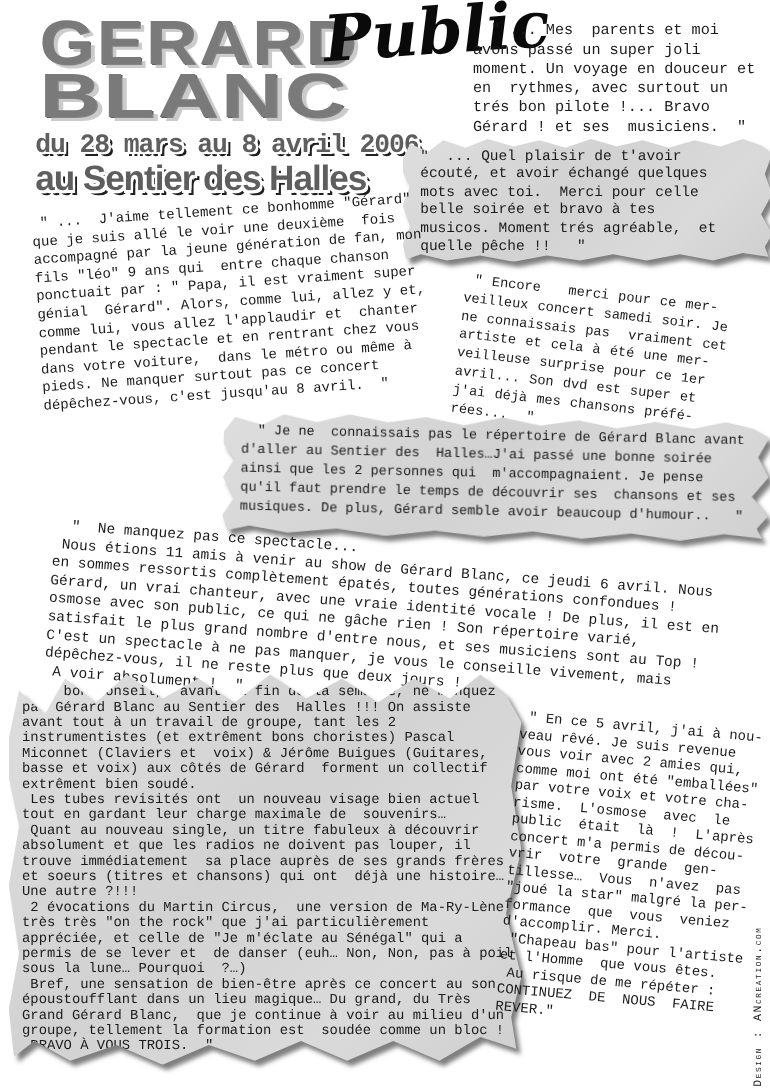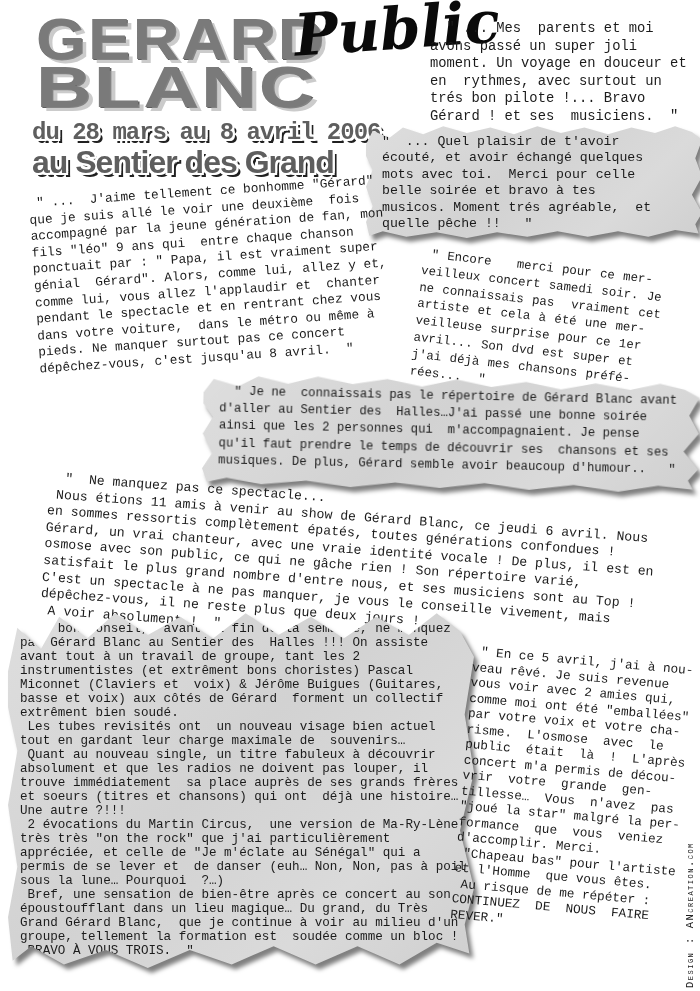--- a/index.html
+++ b/index.html
@@ -73,21 +73,21 @@
 </style>
 </head>
 <body>
 
 <div id="page">
 
   <div class="title-line t1">GERARD</div>
   <div class="title-line t2">BLANC</div>
   <div class="handwritten">Public</div>
   <div class="sub sub1">du 28 mars au 8 avril 2006</div>
-  <div class="sub sub2">au Sentier des Grand</div>
+  <div class="sub sub2">au Sentier des Halles</div>
 
   <div class="note" id="noteA">  " ... Mes  parents et moi
 avons passé un super joli
 moment. Un voyage en douceur et
 en  rythmes, avec surtout un
 trés bon pilote !... Bravo
 Gérard ! et ses  musiciens.  "</div>
 
   <div class="torn-wrap" id="paperB">
     <div class="torn">

